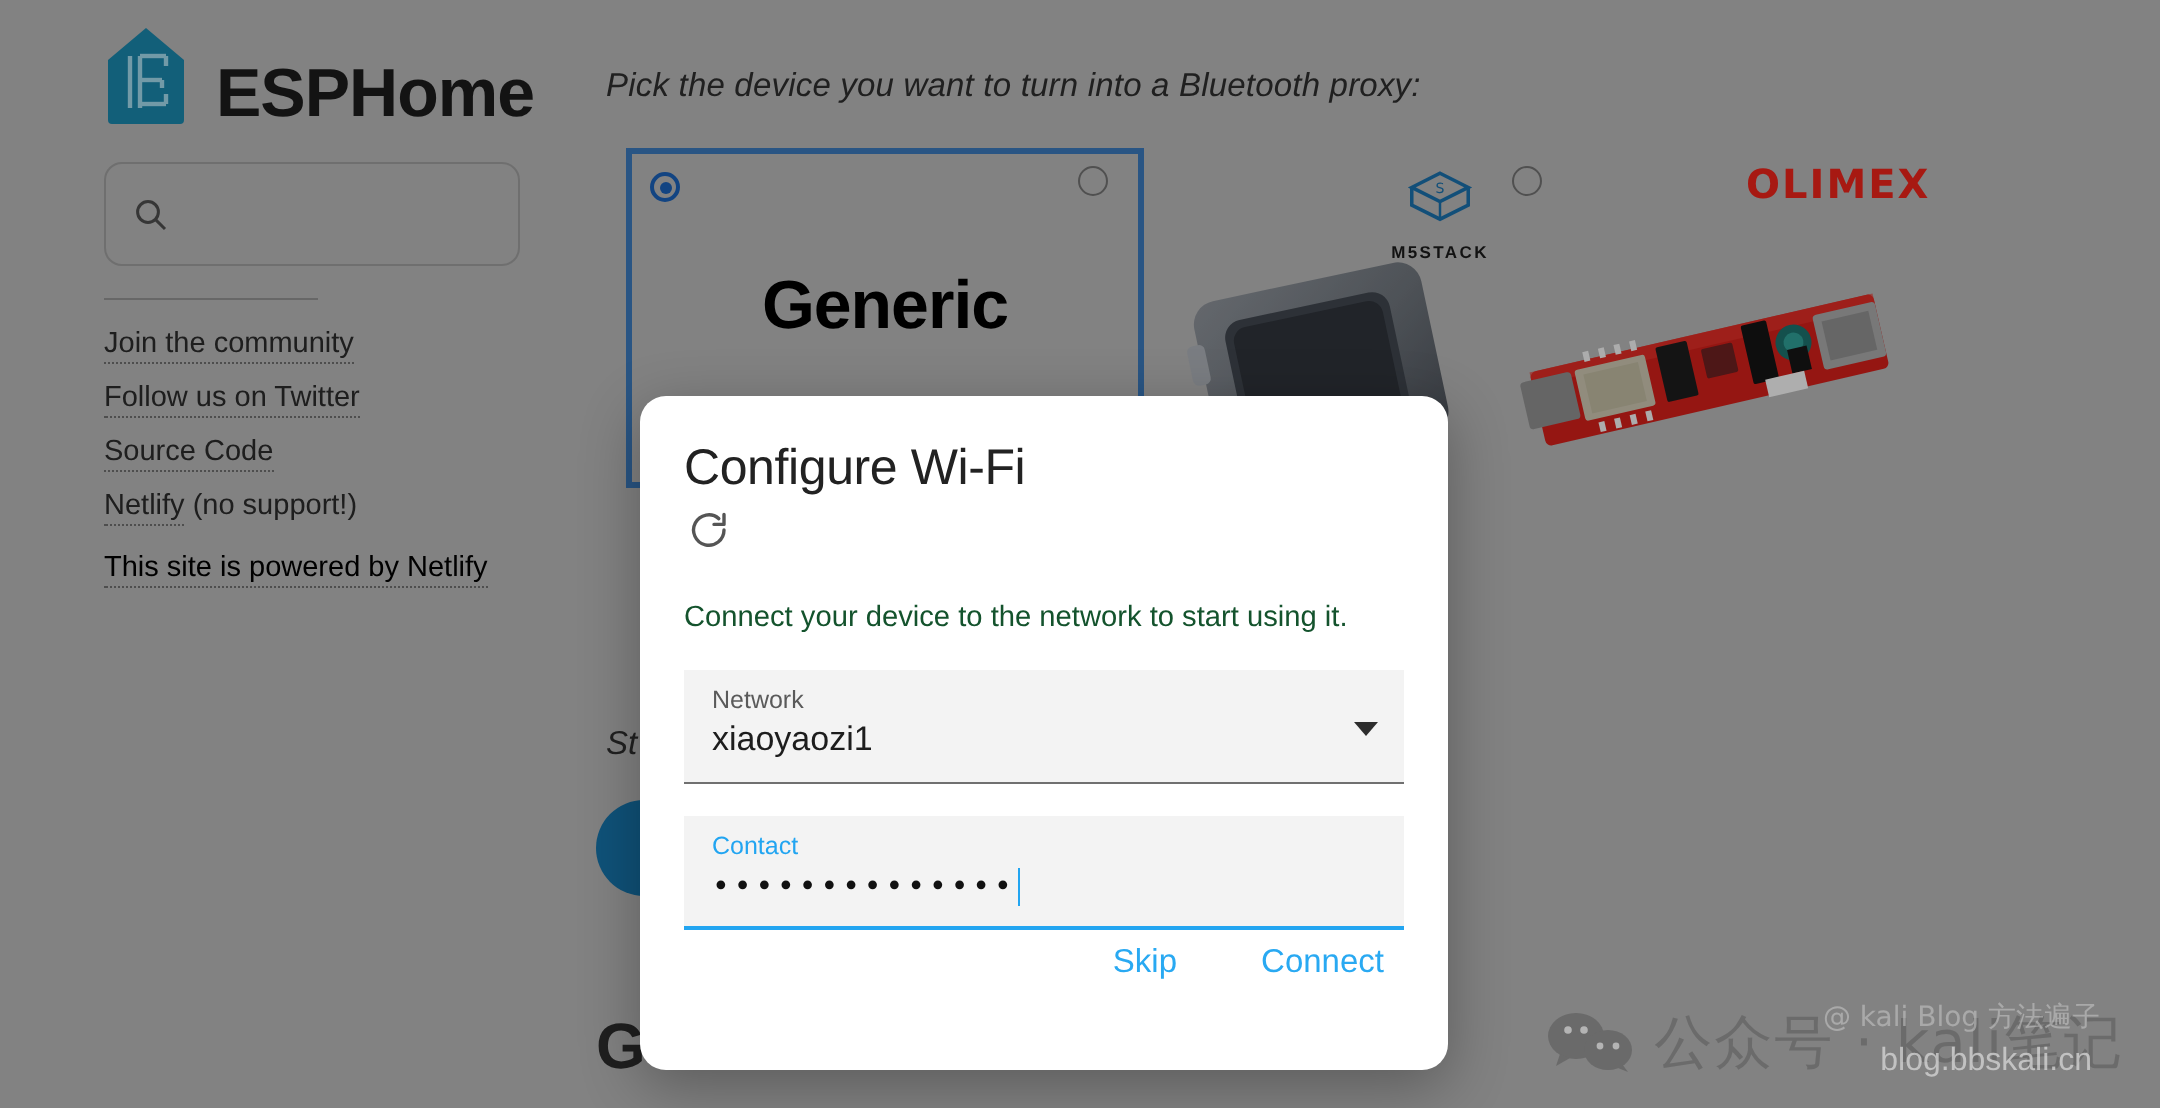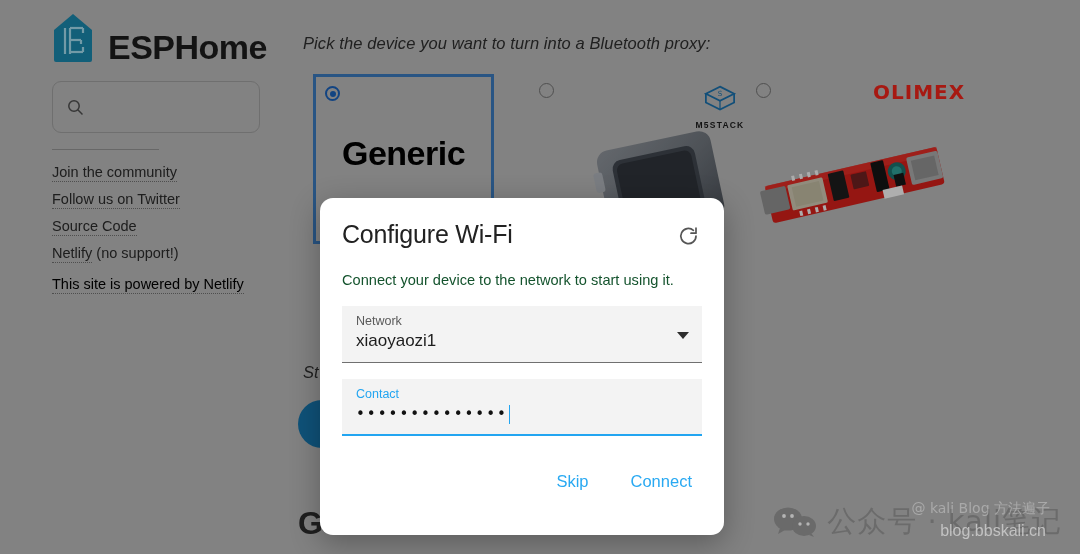--- a/index.html
+++ b/index.html
@@ -72,21 +72,21 @@
     z-index: 10;
   }
   .prompt {
     font-size: 16.5px; font-style: italic; color: #2d2d2d;
     letter-spacing: .1px;
   }
 
   .cards { position: relative; margin-top: 21px; height: 230px; }
   .card {
     position: absolute; top: 0;
-    width: 181px; height: 170px;
+    width: 259px; height: 170px;
     padding: 9px;
   }
   .card.selected { border: 3px solid #3a77b8; }
   .card-1 { left: 10px; }
   .card-2 { left: 227px; }
   .card-3 { left: 444px; }
 
   .radio {
     width: 15px; height: 15px; border-radius: 50%;
     border: 1.5px solid #6f6f6f;
@@ -148,21 +148,21 @@
   .dialog {
     position: absolute;
     left: 320px; top: 198px;
     width: 404px; height: 337px;
     background: #ffffff;
     border-radius: 13px;
     box-shadow: 0 8px 30px rgba(0,0,0,0.3);
     z-index: 60;
     padding: 22px 22px 0 22px;
   }
-  .dlg-head { display: flex; align-items: flex-start; justify-content: space-between; }
+  .dlg-head { display: flex; align-items: flex-start; justify-content: space-between; flex-direction: column; }
   .dlg-title {
     font-size: 25px; color: #222; font-weight: normal;
     letter-spacing: -0.2px;
   }
   .refresh-btn {
     width: 26px; height: 26px; margin-top: 5px;
     background: none; border: 0; cursor: pointer; padding: 0;
   }
   .dlg-sub {
     margin-top: 20px;

